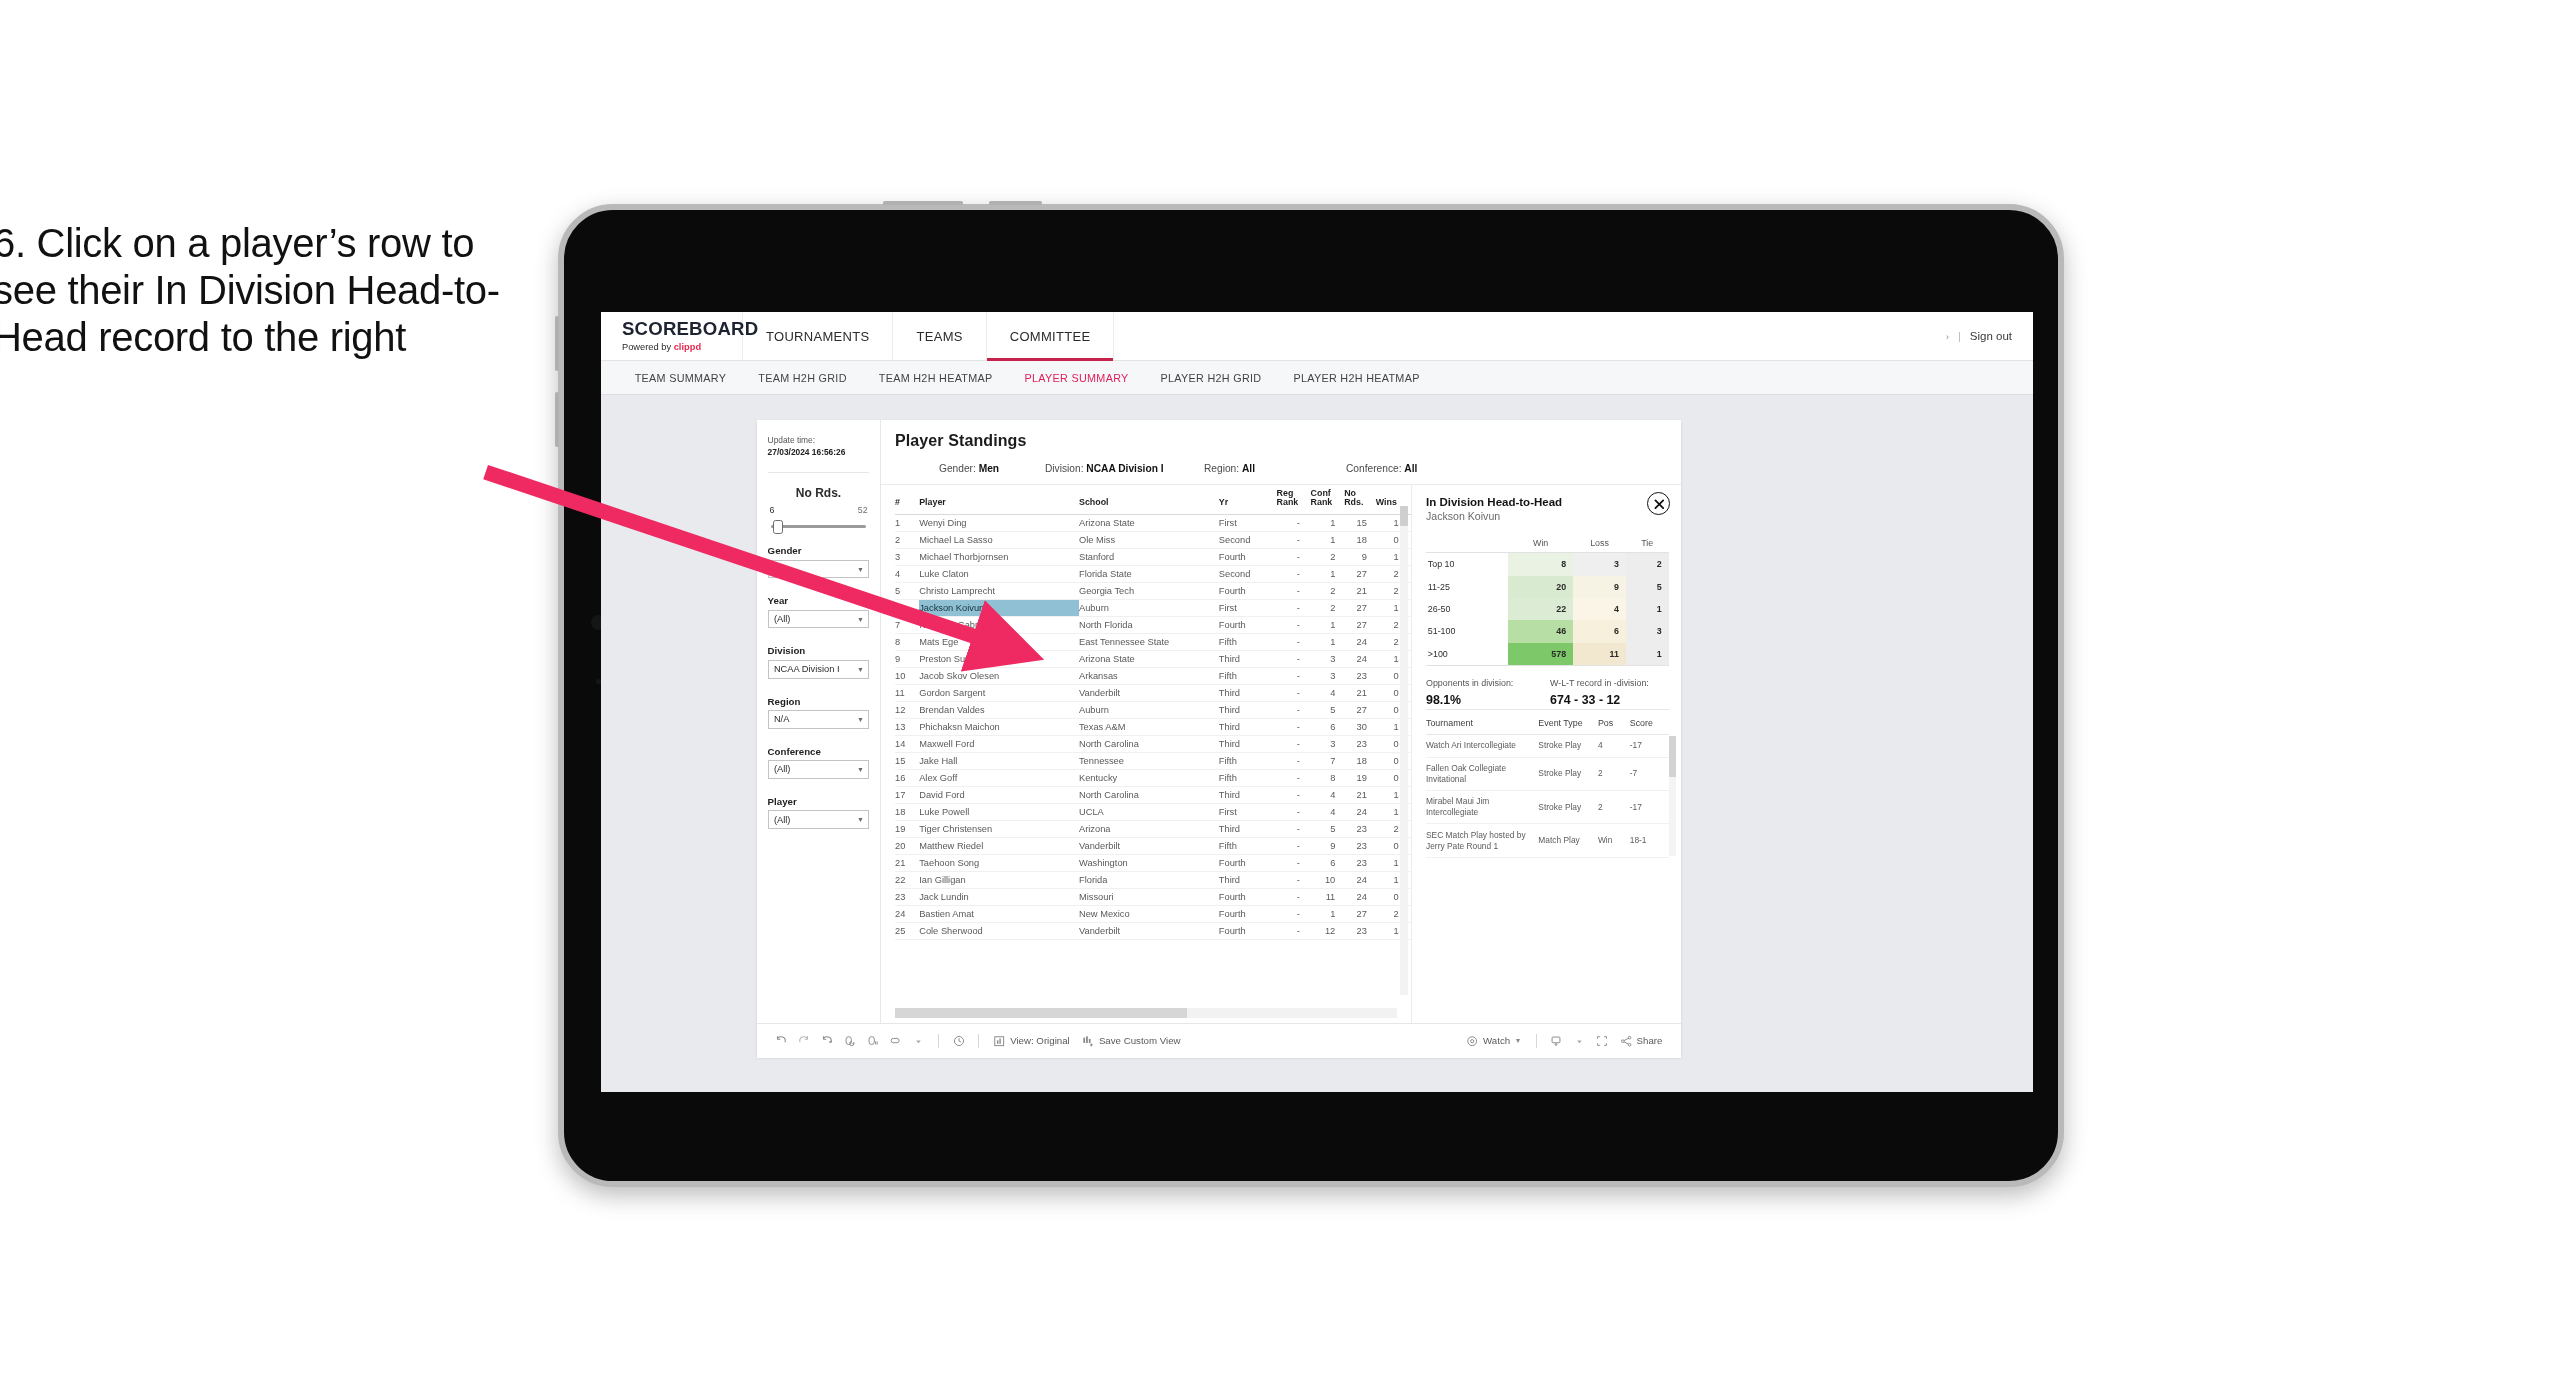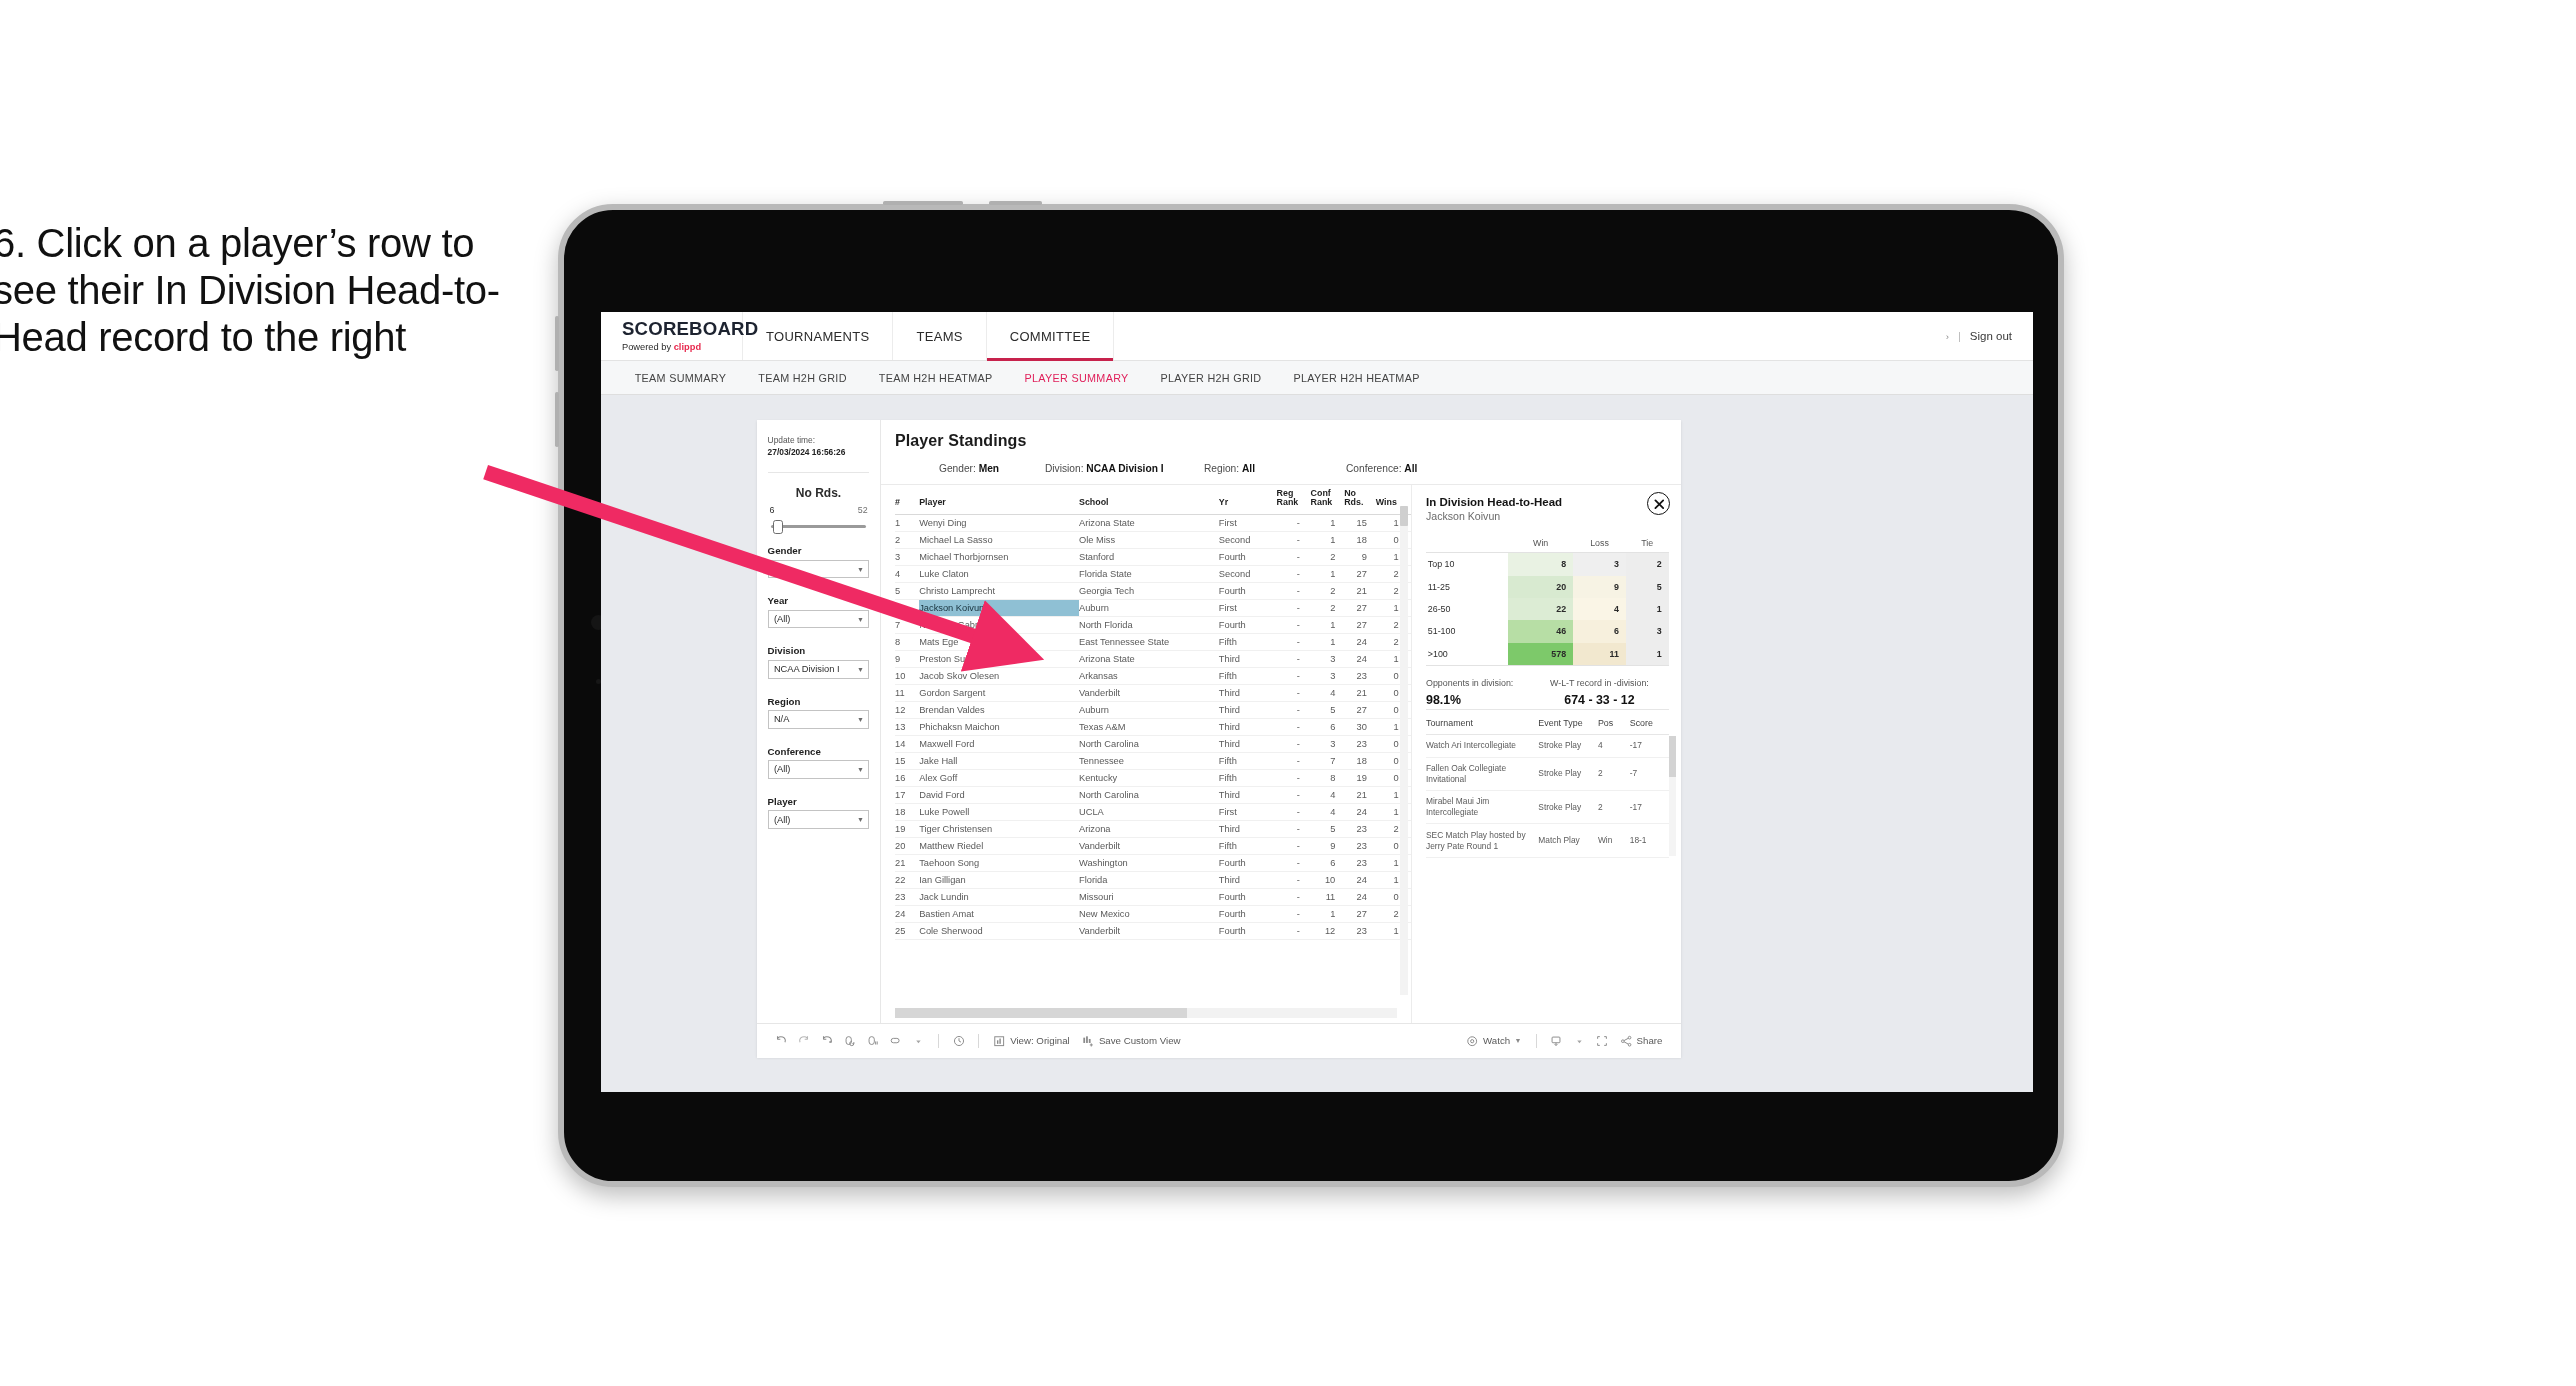--- a/index.html
+++ b/index.html
@@ -205,21 +205,21 @@
   .hm th.rowlbl { border-bottom: 0.9px solid #e2e2e2; }
   .hm td { font-size: 8.9px; color: #2a2a2a; font-weight: 700; text-align: right; padding: 6.2px 7px; height: 18.6px;}
   .hm td.rowlbl { font-weight: 400; color: #2f2f2f; text-align: left; padding-left: 1.8px; background: #ffffff !important; margin-left: 8px;}
   .hm tbody tr:last-child td { border-bottom: 0.9px solid #e2e2e2; }
 
   .stats { display: flex; margin-top: 12.4px; }
   .stat { }
   .stat.s1 { width: 124px; }
   .stat-l { font-size: 8.9px; color: #555555; }
   .stat-v { font-size: 12.4px; font-weight: 700; color: #111111; margin-top: 4.4px; }
-  .stat.s2 .stat-v { text-align: center; padding-right: 19.5px;}
+  .stat.s2 .stat-v { text-align: left; padding-right: 19.5px;}
   .stat.s2 .stat-l { text-align: center; padding-right: 19.5px;}
 
   .tourn { margin-top: 2px; border-top: 0.9px solid #e6e6e6; position: relative;}
   table.tt { width: 100%; border-collapse: collapse; }
   table.tt th {
     font-size: 8.9px; color: #3f3f3f; font-weight: 400; text-align: left;
     padding: 8px 0 6.2px 0; border-bottom: 0.9px solid #e6e6e6;
   }
   table.tt td {
     font-size: 8.4px; color: #5b5b5b; padding: 5.3px 0; border-bottom: 0.9px solid #f0f0f0;

